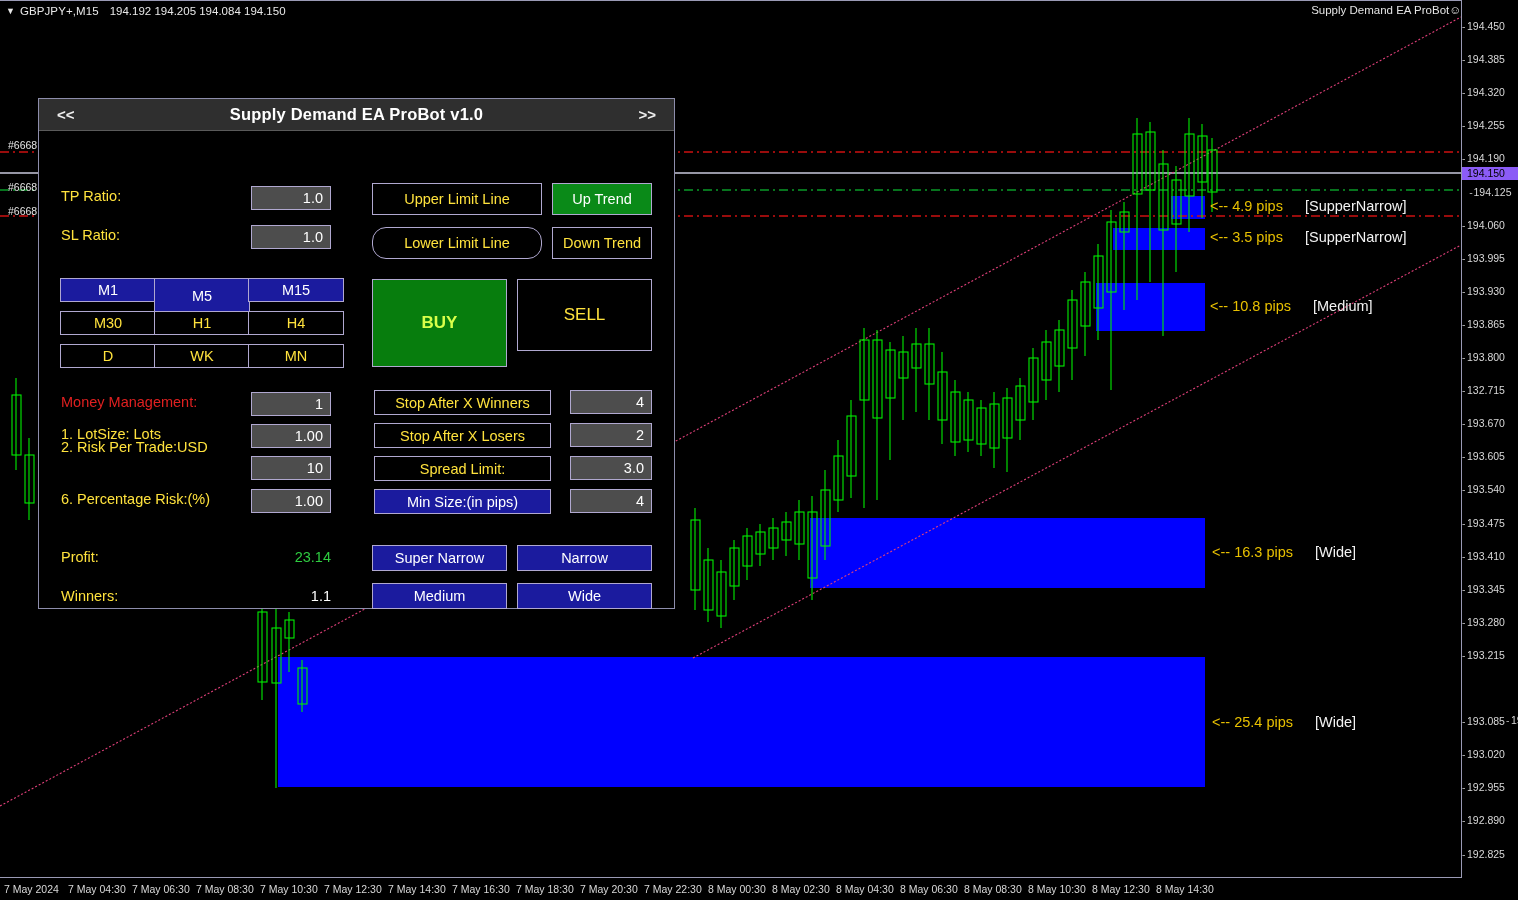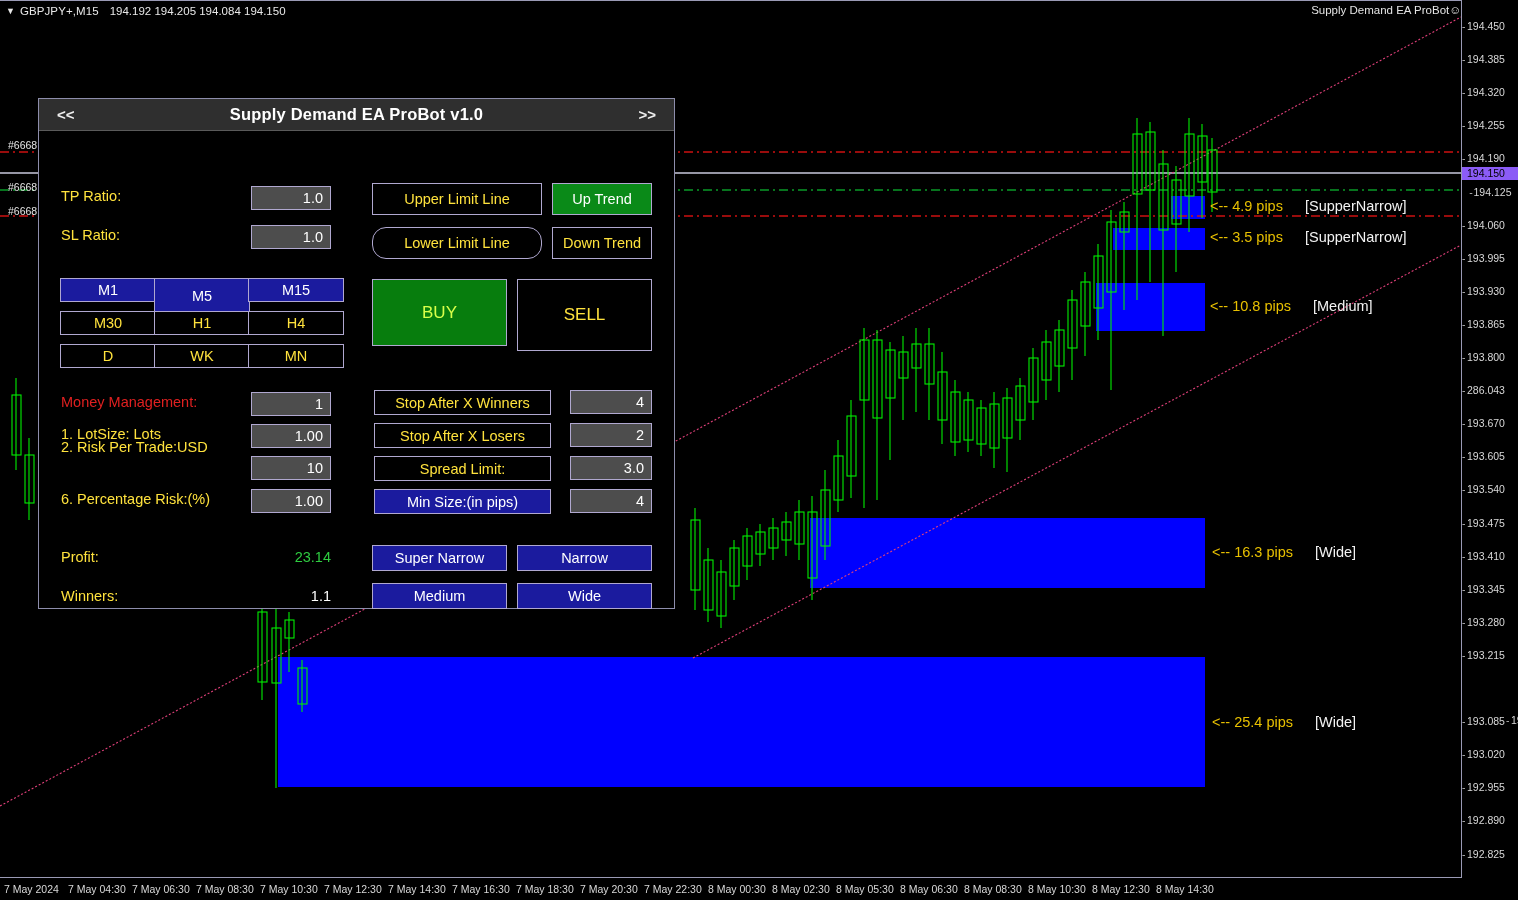--- a/index.html
+++ b/index.html
@@ -482,21 +482,21 @@
       <div class="price-tick" style="top: 53.1px;"><span class="dash">-</span><span>194.385</span></div>
       <div class="price-tick" style="top: 86.2px;"><span class="dash">-</span><span>194.320</span></div>
       <div class="price-tick" style="top: 119.3px;"><span class="dash">-</span><span>194.255</span></div>
       <div class="price-tick" style="top: 152.4px;"><span class="dash">-</span><span>194.190</span></div>
       <div class="price-tick" style="top: 185.5px; text-align: center;"><span class="dash">-</span><span>194.125</span></div>
       <div class="price-tick" style="top: 218.6px;"><span class="dash">-</span><span>194.060</span></div>
       <div class="price-tick" style="top: 251.7px;"><span class="dash">-</span><span>193.995</span></div>
       <div class="price-tick" style="top: 284.8px;"><span class="dash">-</span><span>193.930</span></div>
       <div class="price-tick" style="top: 317.9px;"><span class="dash">-</span><span>193.865</span></div>
       <div class="price-tick" style="top: 351px;"><span class="dash">-</span><span>193.800</span></div>
-      <div class="price-tick" style="top: 384.1px;"><span class="dash">-</span><span>286.043</span></div>
+      <div class="price-tick" style="top: 384.1px;"><span class="dash">-</span><span>132.715</span></div>
       <div class="price-tick" style="top: 417.2px;"><span class="dash">-</span><span>193.670</span></div>
       <div class="price-tick" style="top: 450.3px;"><span class="dash">-</span><span>193.605</span></div>
       <div class="price-tick" style="top: 483.4px;"><span class="dash">-</span><span>193.540</span></div>
       <div class="price-tick" style="top: 516.5px;"><span class="dash">-</span><span>193.475</span></div>
       <div class="price-tick" style="top: 549.6px;"><span class="dash">-</span><span>193.410</span></div>
       <div class="price-tick" style="top: 582.7px;"><span class="dash">-</span><span>193.345</span></div>
       <div class="price-tick" style="top: 615.8px;"><span class="dash">-</span><span>193.280</span></div>
       <div class="price-tick" style="top: 648.9px;"><span class="dash">-</span><span>193.215</span></div>
       <div class="price-tick" style="top: 714px; margin-left: 44px;"><span class="dash">-</span><span>193.150</span></div>
       <div class="price-tick" style="top: 715.1px;"><span class="dash">-</span><span>193.085</span></div>
@@ -514,21 +514,21 @@
       <div class="time-tick" style="left: 196px;">7 May 08:30</div>
       <div class="time-tick" style="left: 260px;">7 May 10:30</div>
       <div class="time-tick" style="left: 324px;">7 May 12:30</div>
       <div class="time-tick" style="left: 388px;">7 May 14:30</div>
       <div class="time-tick" style="left: 452px;">7 May 16:30</div>
       <div class="time-tick" style="left: 516px;">7 May 18:30</div>
       <div class="time-tick" style="left: 580px;">7 May 20:30</div>
       <div class="time-tick" style="left: 644px;">7 May 22:30</div>
       <div class="time-tick" style="left: 708px;">8 May 00:30</div>
       <div class="time-tick" style="left: 772px;">8 May 02:30</div>
-      <div class="time-tick" style="left: 836px;">8 May 05:30</div>
+      <div class="time-tick" style="left: 836px;">8 May 04:30</div>
       <div class="time-tick" style="left: 900px;">8 May 06:30</div>
       <div class="time-tick" style="left: 964px;">8 May 08:30</div>
       <div class="time-tick" style="left: 1028px;">8 May 10:30</div>
       <div class="time-tick" style="left: 1092px; text-align: center;">8 May 12:30</div>
       <div class="time-tick" style="left: 1156px;">8 May 14:30</div>
     </div>
 
   <div id="ea-panel">
 
     <div id="panel-titlebar">
@@ -556,21 +556,21 @@
       <div class="p-btn blue" style="left:209px; top:147px; width:96px; height:24px;">M15</div>
 
       <div class="p-btn" style="left:21px;  top:180px; width:96px; height:24px;">M30</div>
       <div class="p-btn" style="left:115px; top:180px; width:96px; height:24px;">H1</div>
       <div class="p-btn" style="left:209px; top:180px; width:96px; height:24px;">H4</div>
 
       <div class="p-btn" style="left:21px;  top:213px; width:96px; height:24px;">D</div>
       <div class="p-btn" style="left:115px; top:213px; width:96px; height:24px;">WK</div>
       <div class="p-btn" style="left:209px; top:213px; width:96px; height:24px;">MN</div>
 
-      <div class="p-btn buy" style="left:333px; top:148px; width:135px; height:67px;">BUY</div>
+      <div class="p-btn buy" style="left:333px; top:148px; width:135px; height:88px;font-weight:bold;">BUY</div>
       <div class="p-btn sell" style="left:478px; top:148px; width:135px; height:72px;">SELL</div>
 
       <div class="p-label red" style="left:22px; top:263px;">Money Management:</div>
       <div class="p-input" style="left:212px; top:261px; width:80px;">1</div>
 
       <div class="p-label" style="left:22px; top:295px;">1. LotSize: Lots</div>
       <div class="p-input" style="left:212px; top:293px; width:80px;">1.00</div>
 
       <div class="p-label" style="left:22px; top:308px;">2. Risk Per Trade:USD</div>
       <div class="p-input" style="left:212px; top:325px; width:80px;">10</div>

